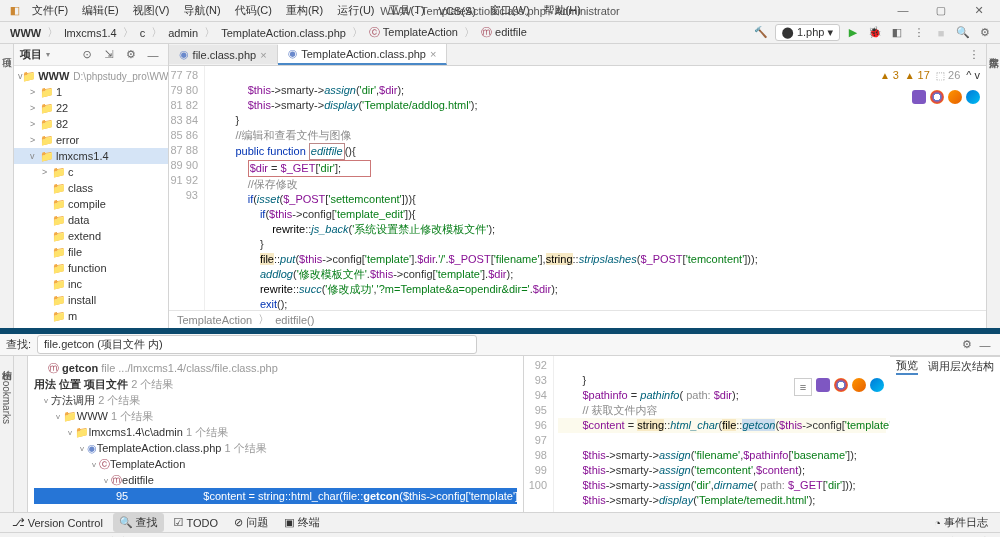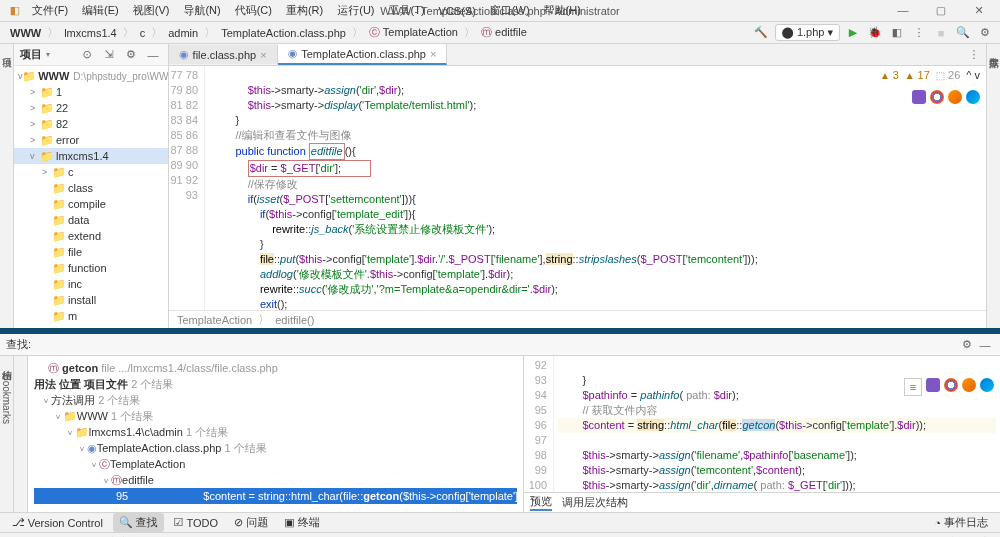--- a/index.html
+++ b/index.html
@@ -56,21 +56,21 @@
 .crumb-line { height: 18px; border-top: 1px solid #e4e4e4; display: flex; align-items: center; padding: 0 8px; color: #888; gap: 6px; font-size: 10px; }
 .bottom-panel { height: 184px; border-top: 6px solid #0c4a6e; display: flex; flex-direction: column; background: #fff; }
 .bottom-header { height: 22px; display: flex; align-items: center; padding: 0 6px; border-bottom: 1px solid #d4d4d4; background: #f7f7f7; font-size: 11px; }
 .bottom-body { flex: 1; display: flex; overflow: hidden; }
 .find-left-bar { width: 14px; background: #f2f2f2; border-right: 1px solid #d4d4d4; }
 .usages-tree { width: 495px; padding: 4px 6px; overflow: auto; font-size: 11px; }
 .usage-row { display: flex; align-items: center; height: 16px; white-space: nowrap; }
 .usage-row.sel { background: #2675d6; color: #fff; gap: 36px; }
 .bold { font-weight: bold; }
 .hint { color: #999; }
-.preview-pane { flex: 1; border-left: 1px solid #d4d4d4; display: flex; flex-direction: column; font-family: Consolas, monospace; font-size: 12px; }
+.preview-pane { flex: 1; border-left: 1px solid #d4d4d4; display: flex; flex-direction: row; font-family: Consolas, monospace; font-size: 12px; }
 .preview-code-wrap { flex: 1; display: flex; overflow: hidden; position: relative; }
 .preview-gutter { width: 30px; text-align: right; color: #aaa; padding: 2px 6px 2px 0; line-height: 15px; border-right: 1px solid #eee; }
 .preview-code { flex: 1; padding: 2px 4px; line-height: 15px; white-space: pre; overflow: hidden; }
 .preview-tabs { height: 20px; border-top: 1px solid #d4d4d4; display: flex; align-items: center; padding: 0 6px; gap: 10px; font-family: "Segoe UI", sans-serif; font-size: 11px; }
 .status-footer-tools { height: 20px; border-top: 1px solid #d4d4d4; background: #f2f2f2; display: flex; align-items: center; padding: 0 6px; gap: 4px; font-size: 11px; }
 .tool-btn { padding: 2px 6px; cursor: pointer; display: flex; align-items: center; gap: 3px; }
 .tool-btn.active { background: #d5d5d5; border-radius: 3px; }
 .statusbar { height: 20px; border-top: 1px solid #d4d4d4; background: #f2f2f2; display: flex; align-items: center; padding: 0 8px; gap: 10px; font-size: 11px; color: #555; }
 .sb-right { margin-left: auto; display: flex; gap: 10px; align-items: center; }
 .chev { font-size: 8px; color: #888; }
@@ -280,21 +280,21 @@
 87
 88
 89
 90
 91
 92
 93
 </div>
       <div class="code">
 <span>            <span class="var">$this</span>-&gt;smarty-&gt;<span class="fn">assign</span>(<span class="str">'dir'</span>,<span class="var">$dir</span>);</span>
-<span>            <span class="var">$this</span>-&gt;smarty-&gt;<span class="fn">display</span>(<span class="str">'Template/temlist.html'</span>);</span>
+<span>            <span class="var">$this</span>-&gt;smarty-&gt;<span class="fn">display</span>(<span class="str">'Template/addlog.html'</span>);</span>
 <span>        }</span>
 <span>        <span class="cmt">//编辑和查看文件与图像</span></span>
 <span>        <span class="kw">public function</span> <span class="fn hl-box" style="border-color:#b88;">editfile</span>(){                 </span>
 <span>            <span class="hl-box"><span class="var">$dir</span> = <span class="var">$_GET</span>[<span class="str">'dir'</span>];         </span></span>
 <span>            <span class="cmt">//保存修改</span></span>
 <span>            <span class="kw">if</span>(<span class="fn">isset</span>(<span class="var">$_POST</span>[<span class="str">'settemcontent'</span>])){</span>
 <span>                <span class="kw">if</span>(<span class="var">$this</span>-&gt;config[<span class="str">'template_edit'</span>]){</span>
 <span>                    <span class="cls">rewrite</span>::<span class="fn">js_back</span>(<span class="str">'系统设置禁止修改模板文件'</span>);</span>
 <span>                }</span>
 <span>                <span class="hl-y"><span class="cls">file</span></span>::<span class="fn">put</span>(<span class="var">$this</span>-&gt;config[<span class="str">'template'</span>].<span class="var">$dir</span>.<span class="str">'/'</span>.<span class="var">$_POST</span>[<span class="str">'filename'</span>],<span class="hl-y"><span class="cls">string</span></span>::<span class="fn">stripslashes</span>(<span class="var">$_POST</span>[<span class="str">'temcontent'</span>]));</span>
@@ -325,20 +325,21 @@
   </div>
 
   <div class="rightbar">
     <div class="rightbar-tab">数据库</div>
   </div>
 </div>
 
 <div class="bottom-panel">
   <div class="bottom-header">
     <span>查找:</span>
+    <span style="margin-left:6px; padding:1px 6px; border:1px solid #ccc; background:#fff; border-radius:3px; flex:0 0 440px;">file.getcon (项目文件 内)</span>
     <span style="margin-left:auto;" class="icon-btn">⚙</span>
     <span class="icon-btn">—</span>
   </div>
   <div class="bottom-body">
     <div class="leftbar">
       <div class="leftbar-tab">结构</div>
       <div class="leftbar-tab">Bookmarks</div>
     </div>
     <div class="find-left-bar"></div>
     <div class="usages-tree">

